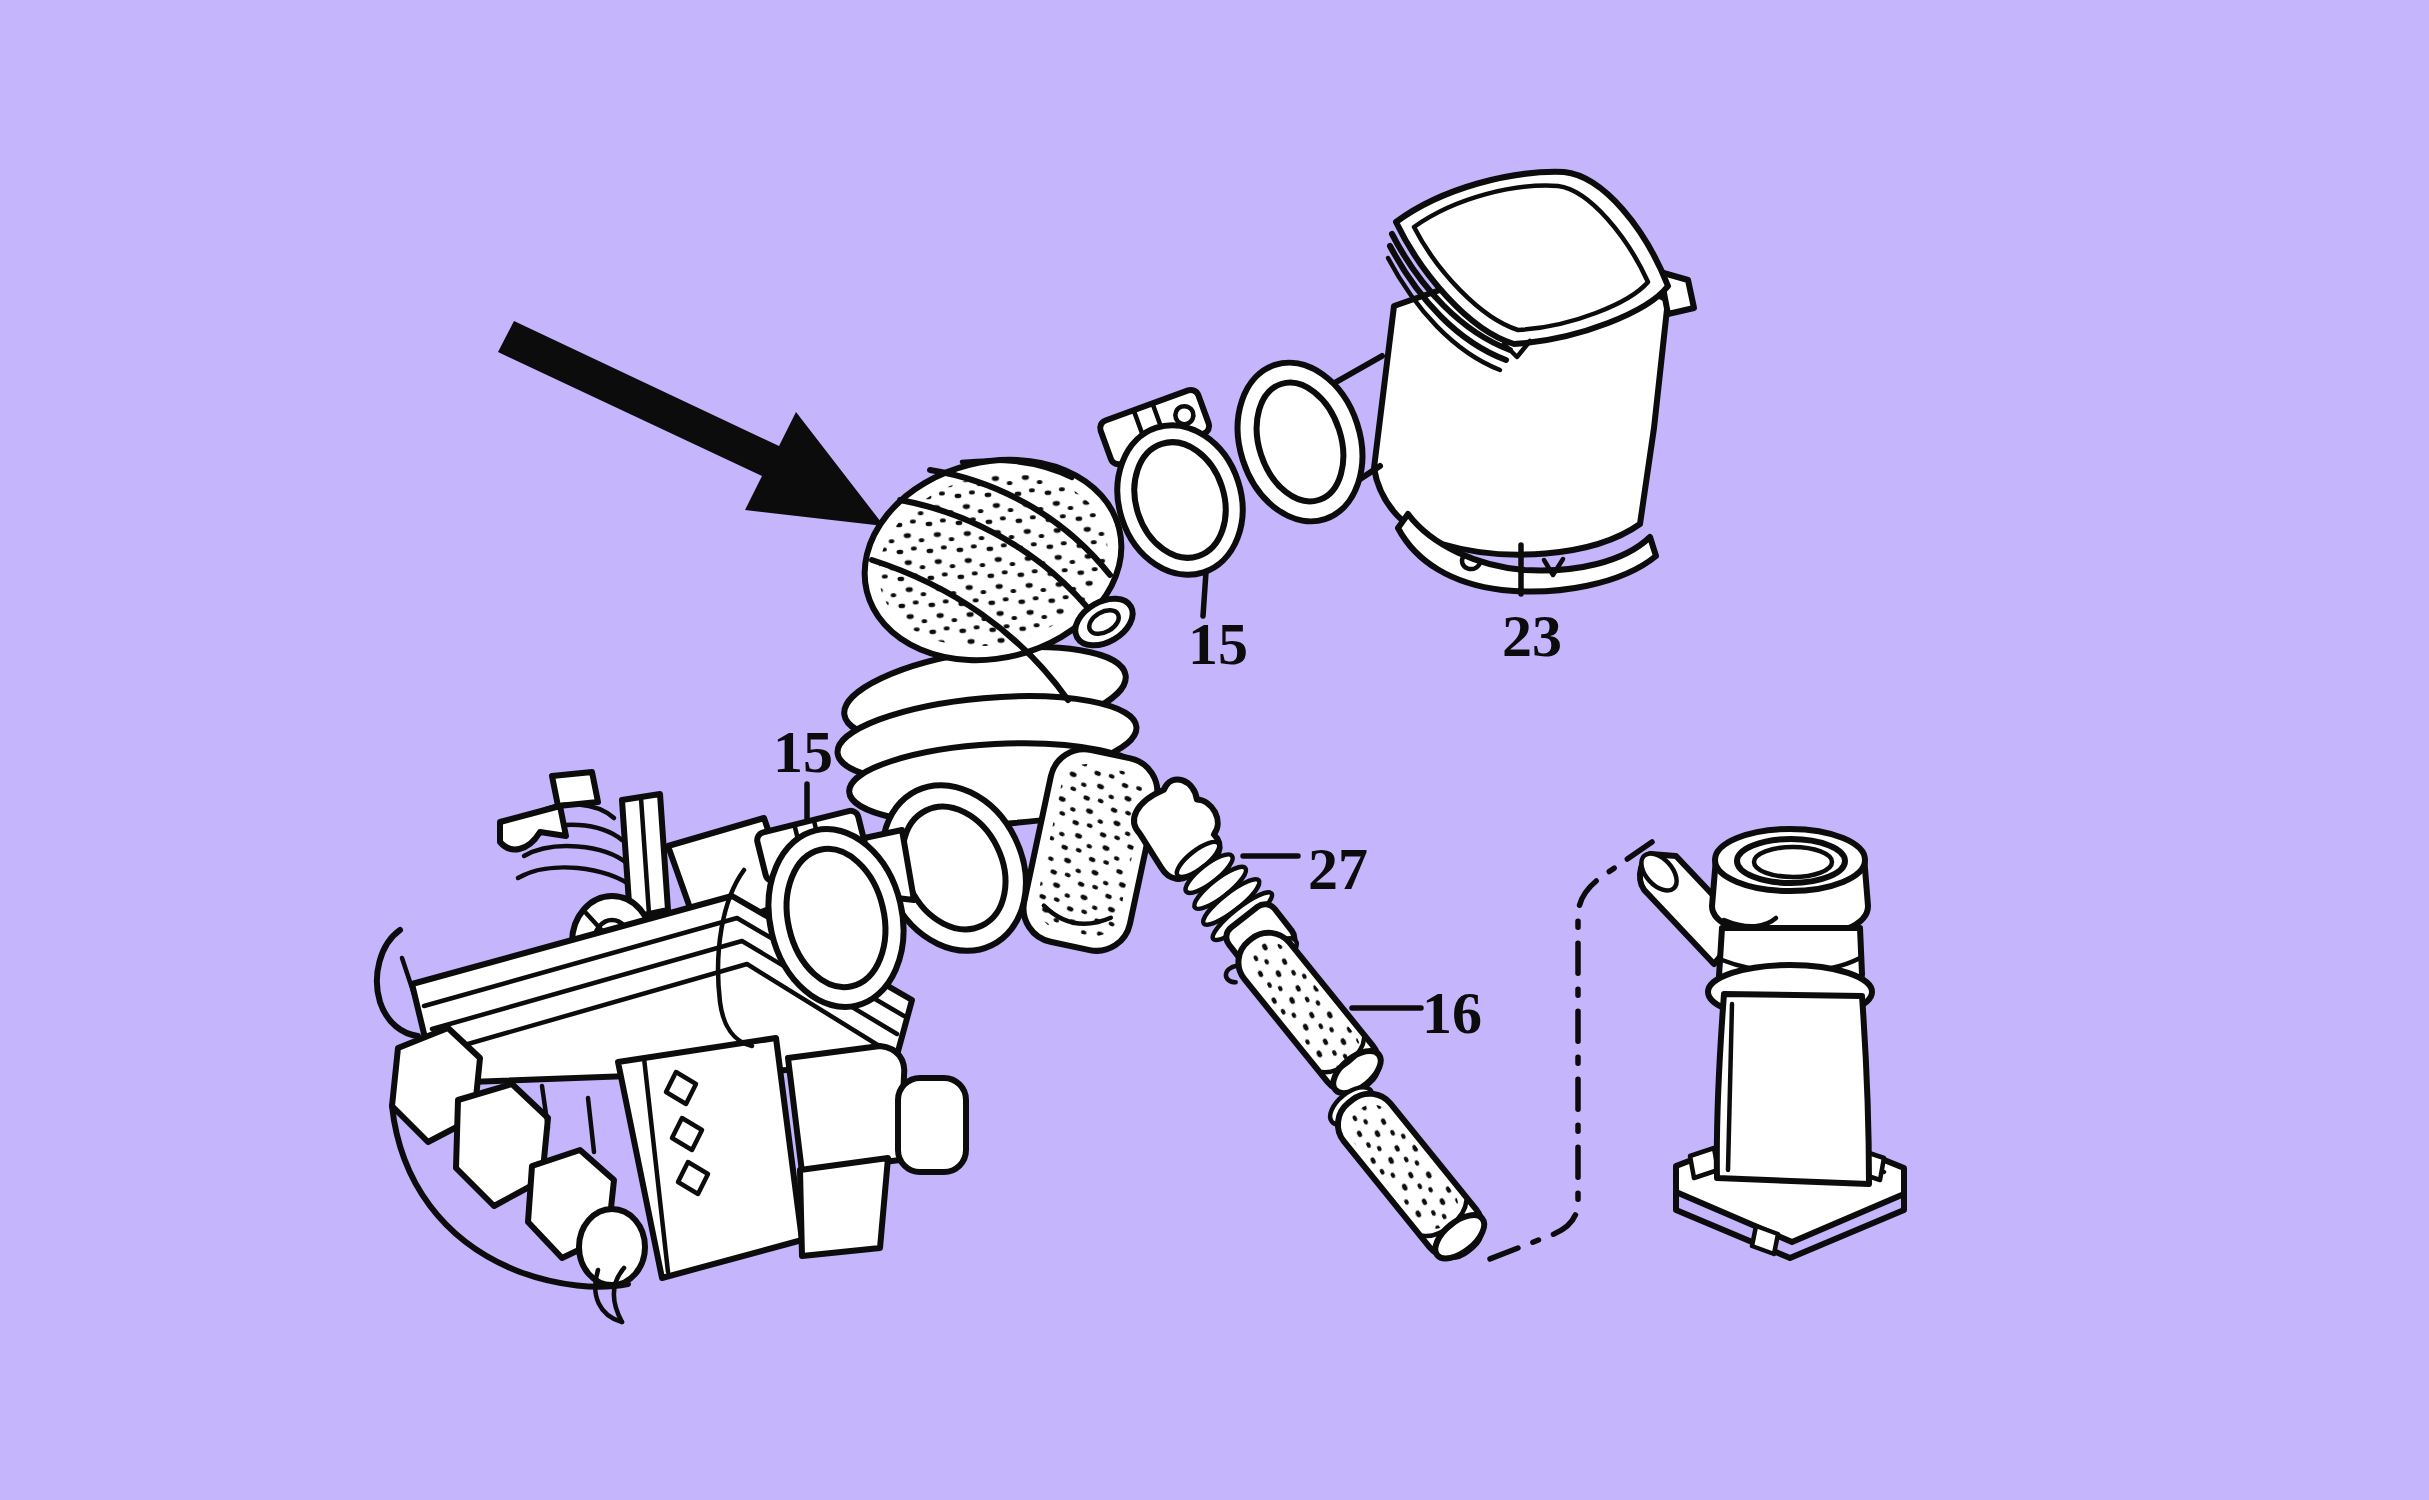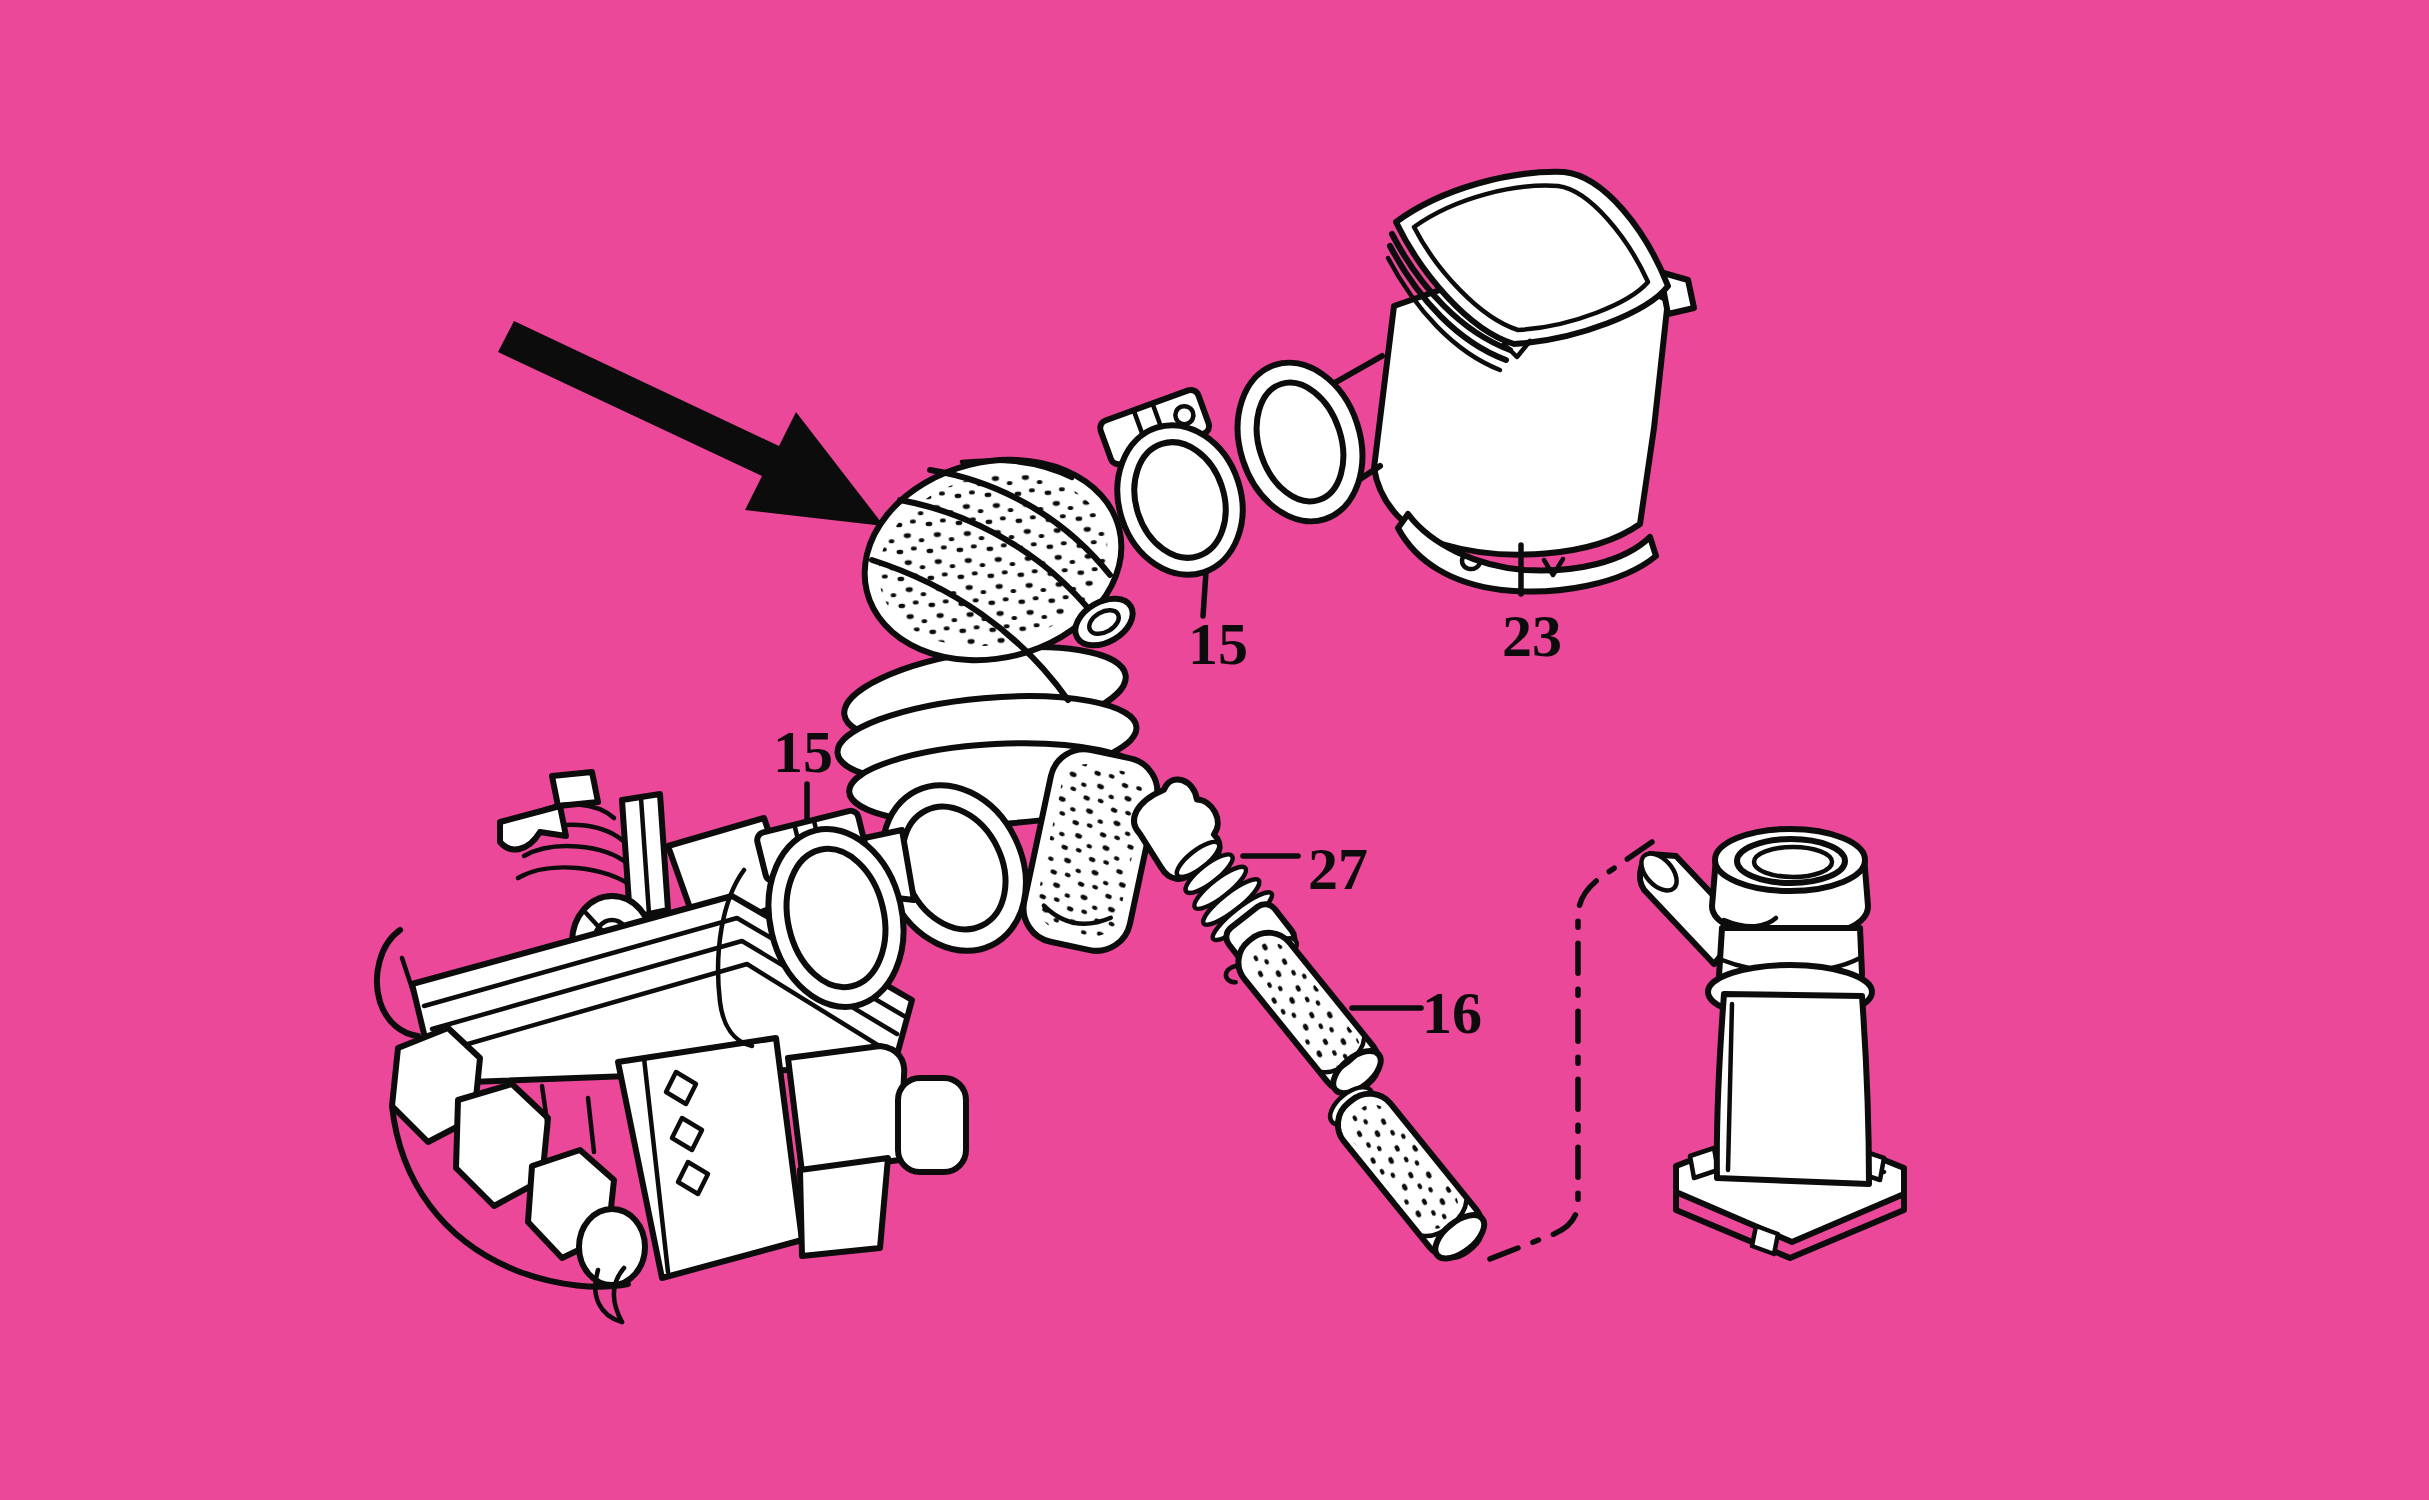--- a/index.html
+++ b/index.html
@@ -8,21 +8,21 @@
     background: #ffffff;
     width: 2429px;
     height: 1500px;
     overflow: hidden;
     font-family: "Liberation Serif", "DejaVu Serif", serif;
   }
   .stage {
     position: relative;
     width: 2429px;
     height: 1500px;
-    background: #ec4899;
+    background: #c4b5fd;
   }
   svg { display: block; }
   .ink {
     stroke: #0c0c0c;
     stroke-width: 6;
     stroke-linecap: round;
     stroke-linejoin: round;
     fill: none;
   }
   .fillw { fill: #ffffff; }

